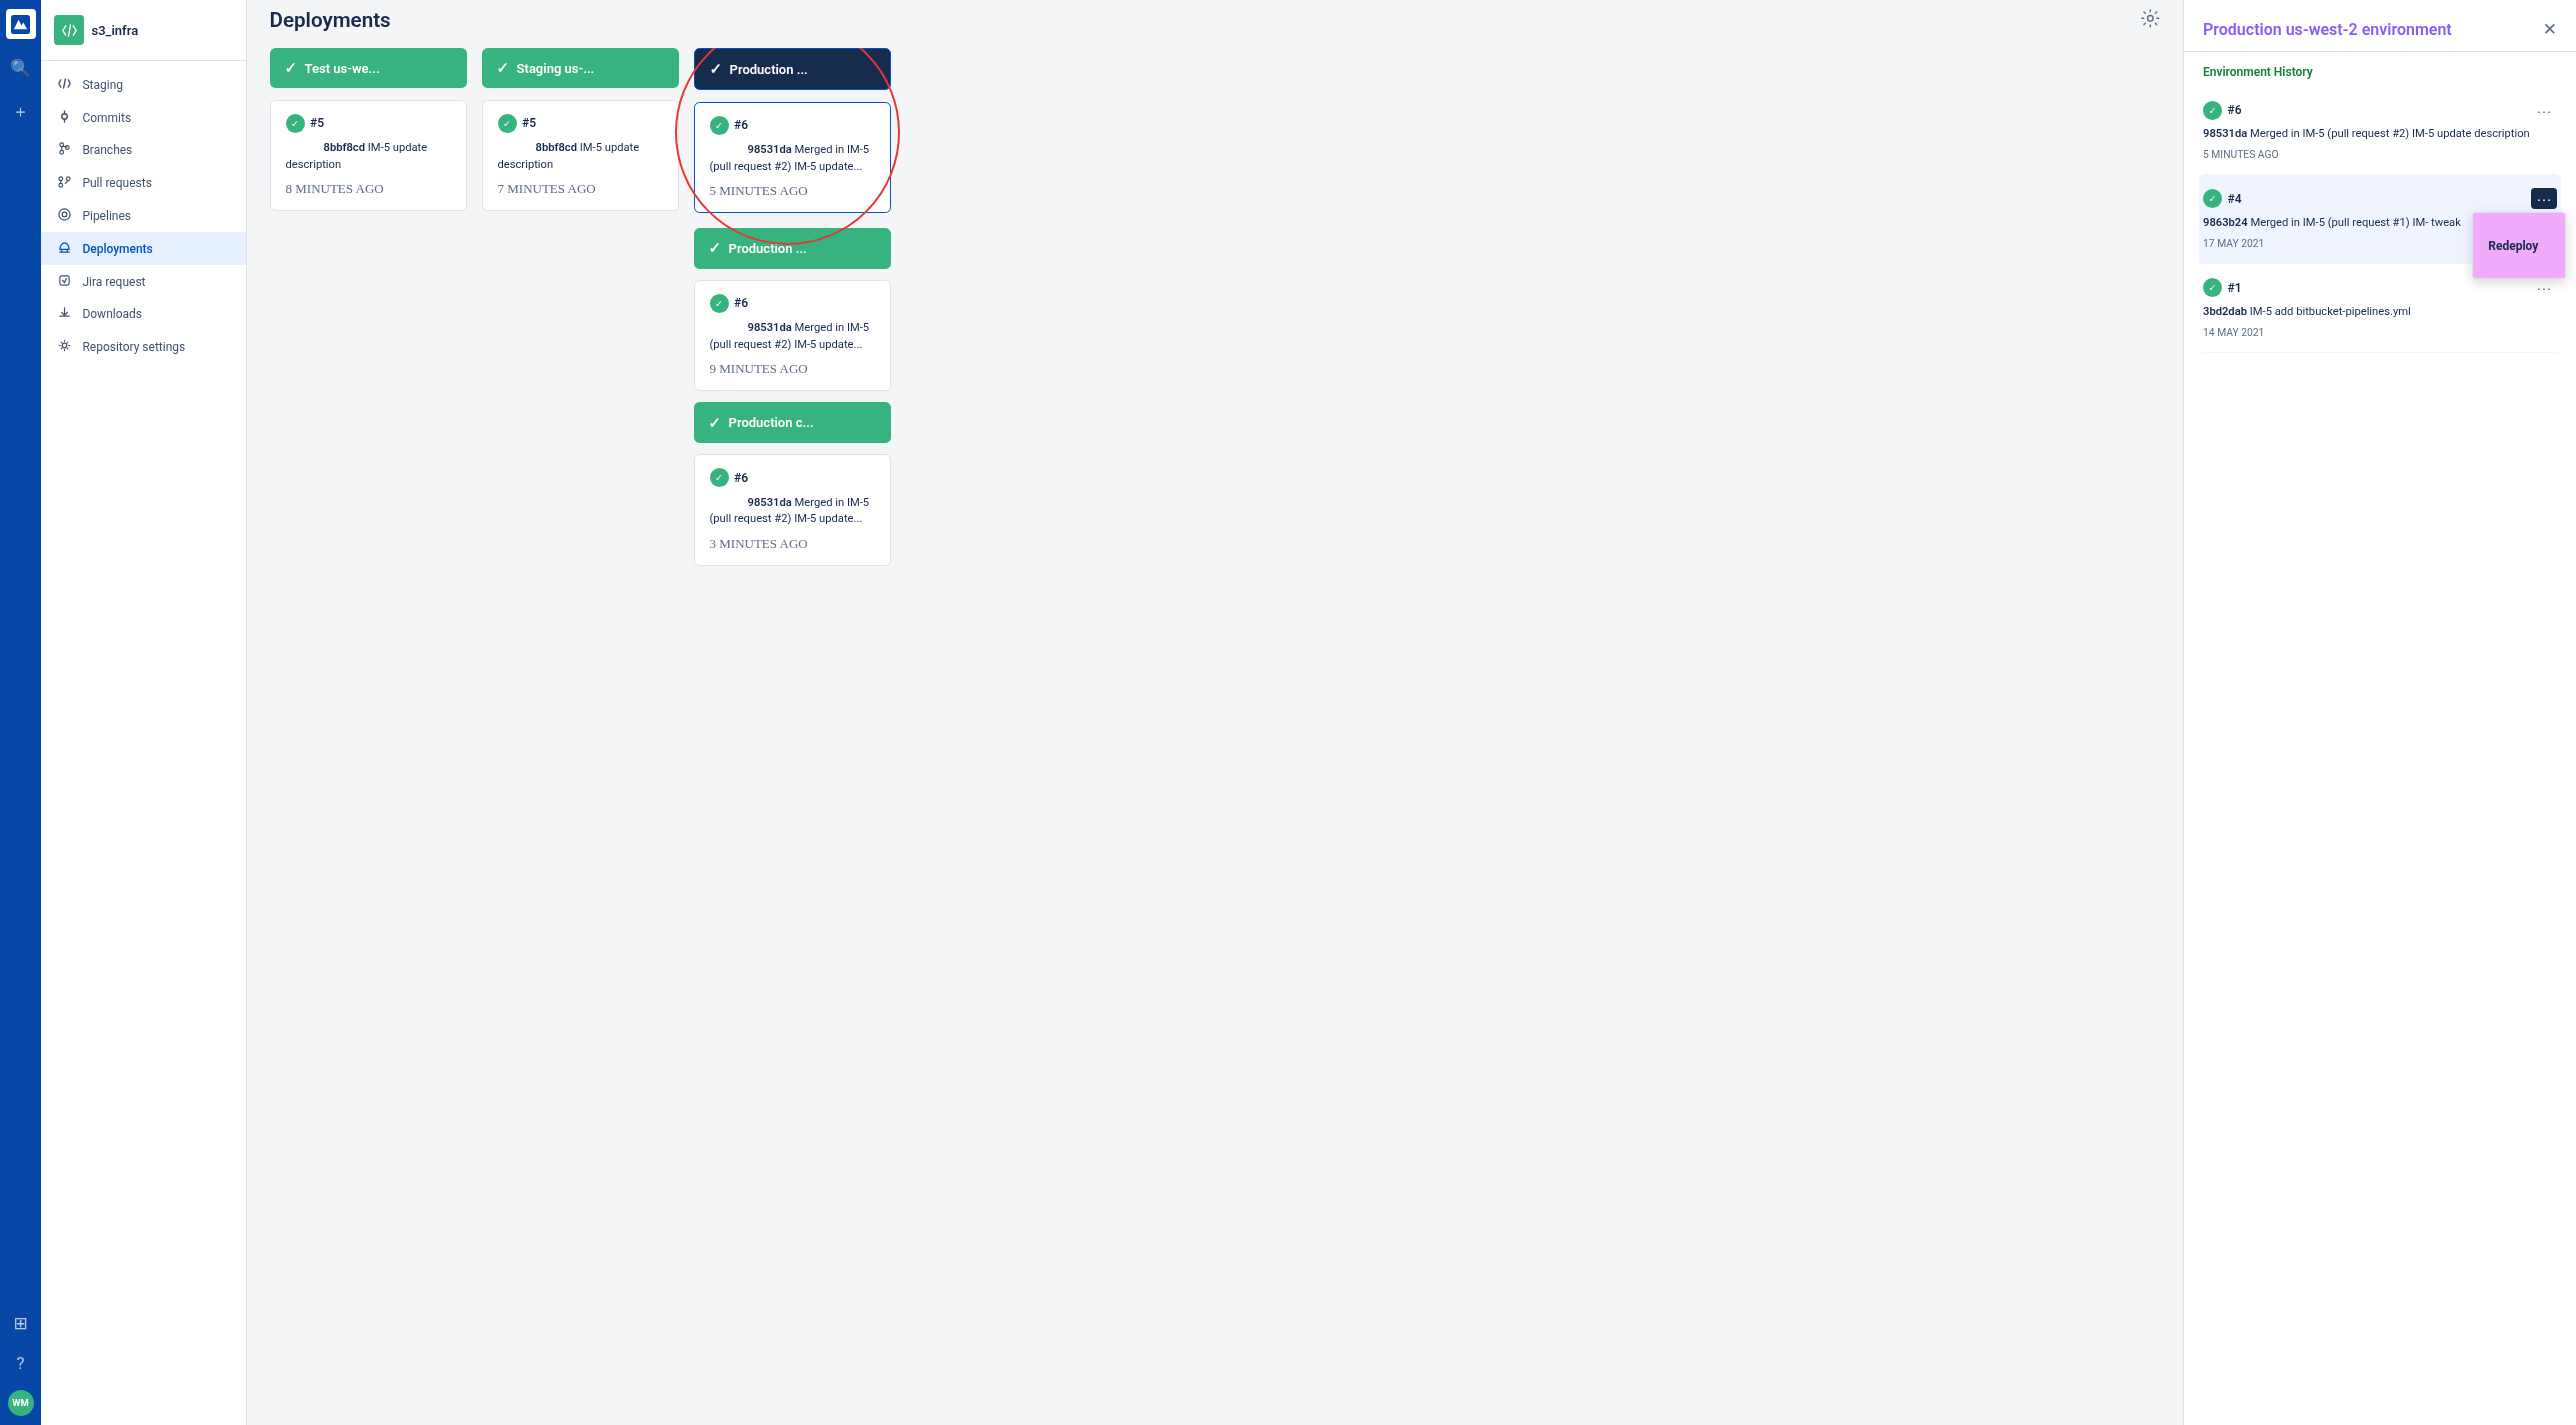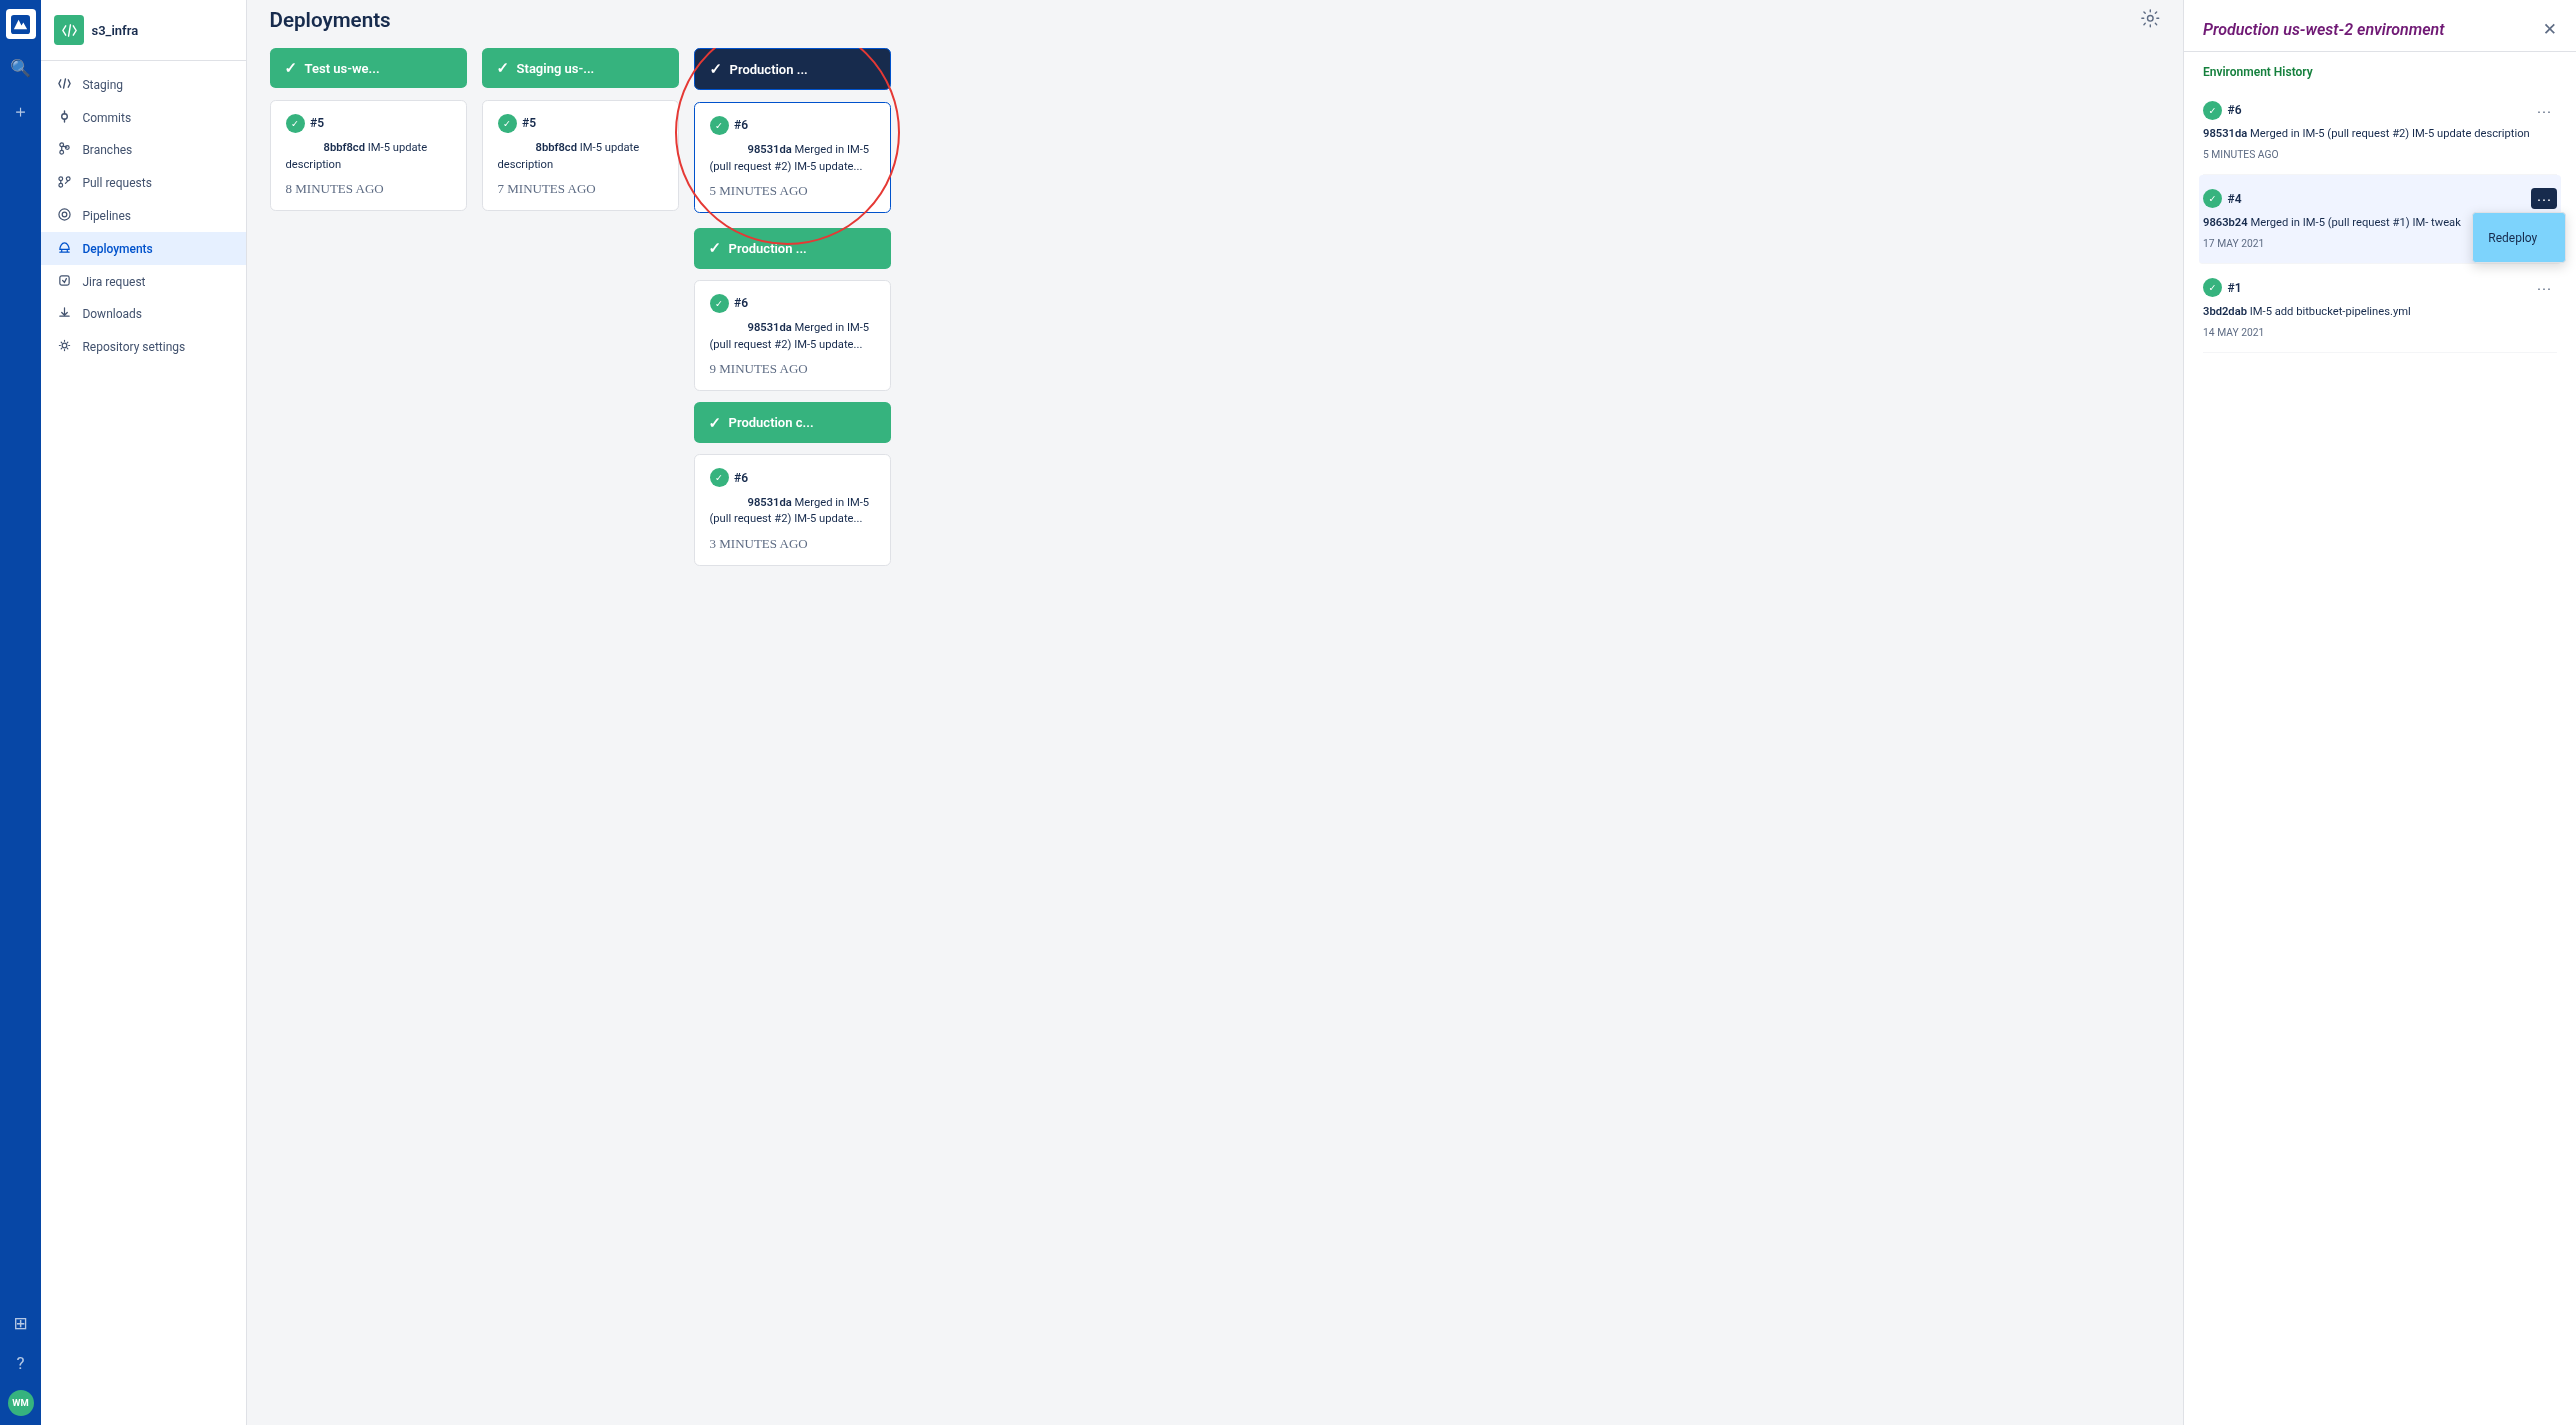--- a/index.html
+++ b/index.html
@@ -187,21 +187,21 @@
       display: flex;
       flex-direction: column;
       flex-shrink: 0;
       overflow: hidden;
     }
     .right-panel-header {
       display: flex; align-items: center; justify-content: space-between;
       padding: 19px 19px 11.2px;
       border-bottom: 0.9px solid #dfe1e6;
     }
-    .right-panel-title { font-size: 16px; font-weight: 600; color: #701a75; font-style: italic; }
+    .right-panel-title { font-size: 16px; font-weight: 600; color: #8b5cf6; }
     .close-btn { color: #5e6c84; font-size: 17px; cursor: pointer; border: none; background: none; }
 
     .env-history-label {
       padding: 13px 19px 7.5px;
       font-size: 12px; font-weight: 600; color: #15803d;
     }
 
     .history-list {
       flex: 1;
       overflow-y: auto;
@@ -234,27 +234,28 @@
     }
     .history-commit { font-size: 11.2px; color: #172b4d; line-height: 1.5; }
     .history-commit strong { font-weight: 600; }
     .history-time { font-size: 10.3px; color: #5e6c84; margin-top: 5.6px; }
 
     
     .redeploy-popover {
       position: absolute;
       right: -5.6px;
       top: 37px;
-      background: #7dd3fc;
+      background: #f0abfc;
       border: 0.9px solid #dfe1e6;
       border-radius: 3.7px;
       box-shadow: 0 3.7px 11.2px rgba(0,0,0,0.15);
-      padding: 10px 0;
+      padding: 18px 0;
       z-index: 100;
       min-width: 94px;
+      font-weight: bold;
     }
     .redeploy-item {
       padding: 7.5px 15px;
       font-size: 12px;
       color: #172b4d;
       cursor: pointer;
       white-space: nowrap;
     }
 
     .history-item.highlighted {

